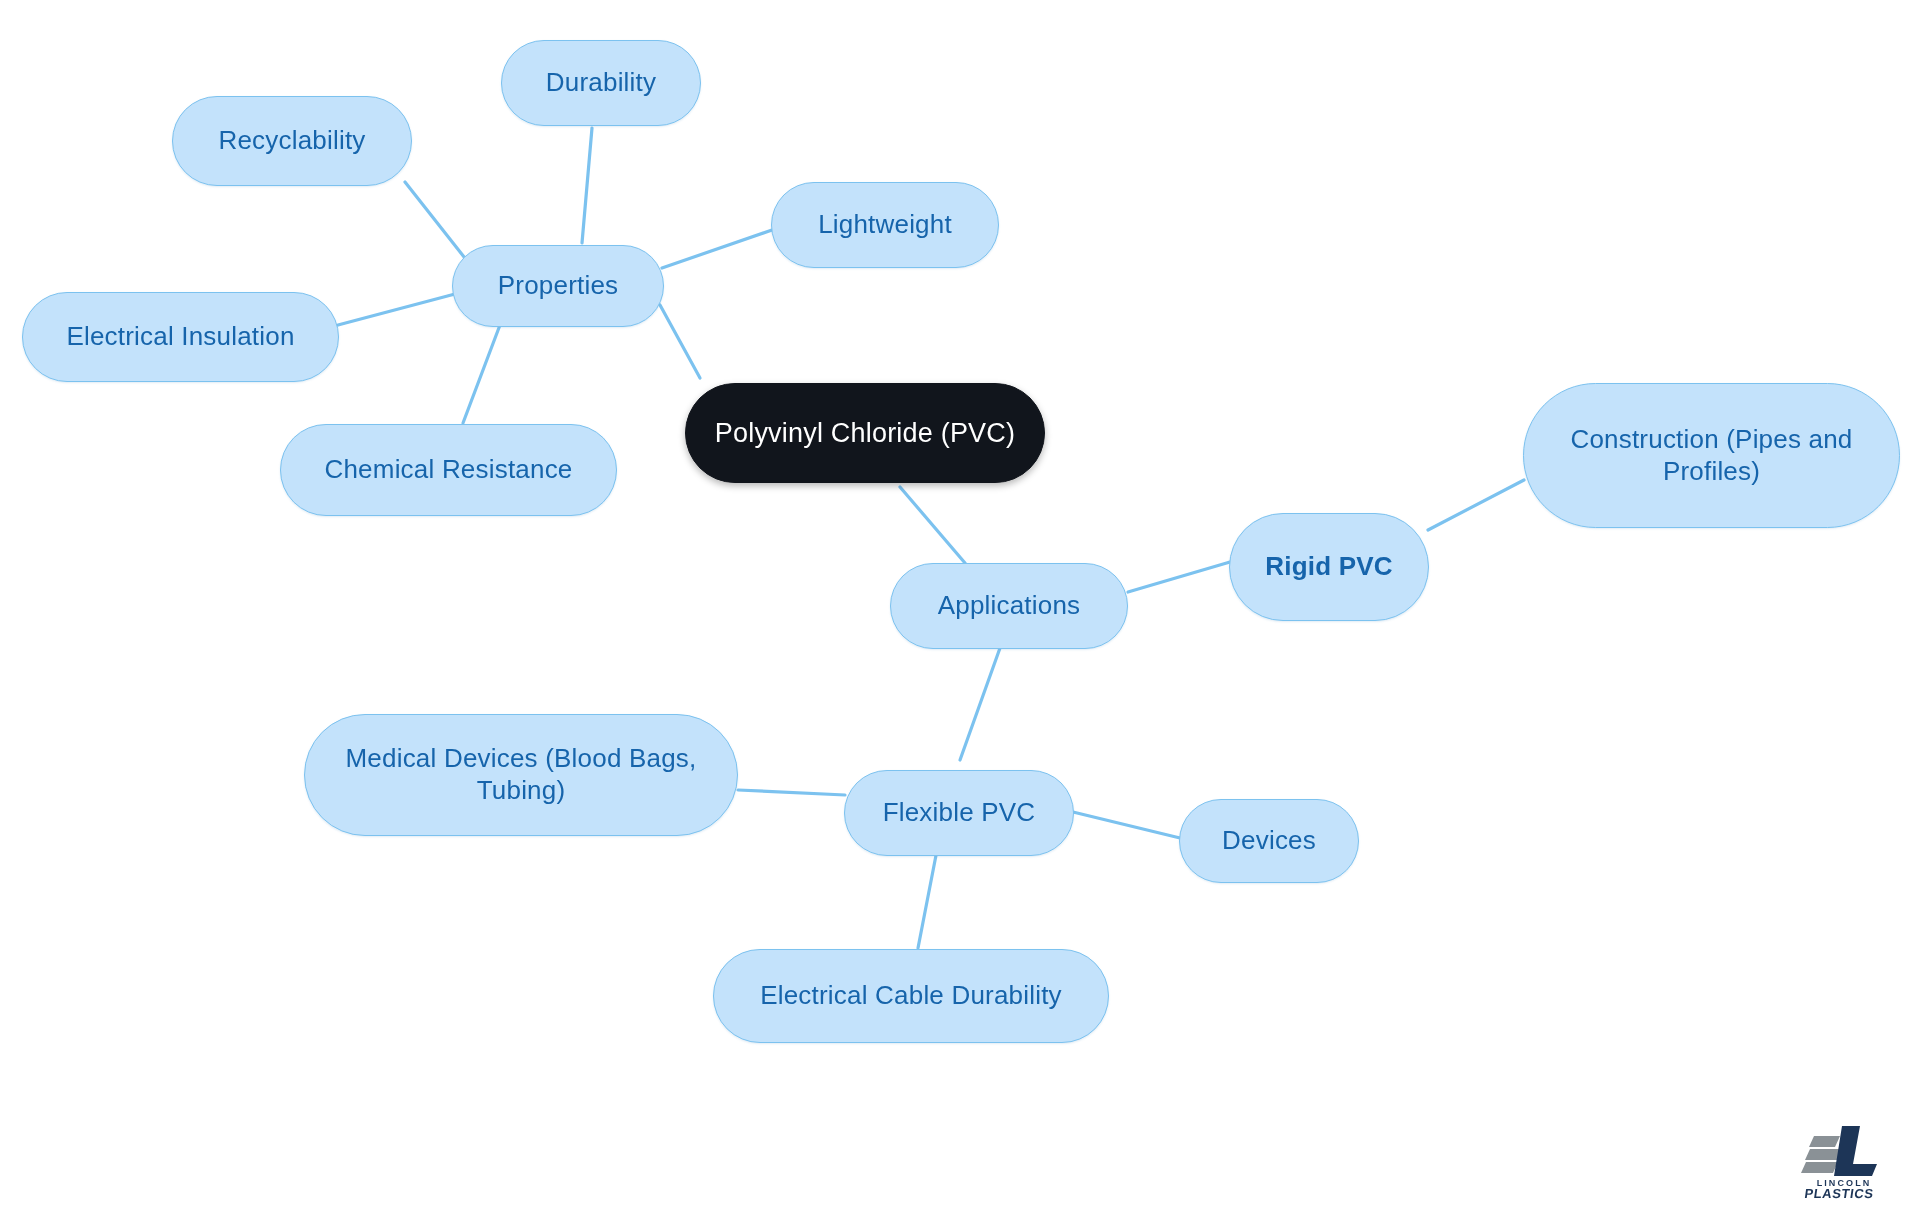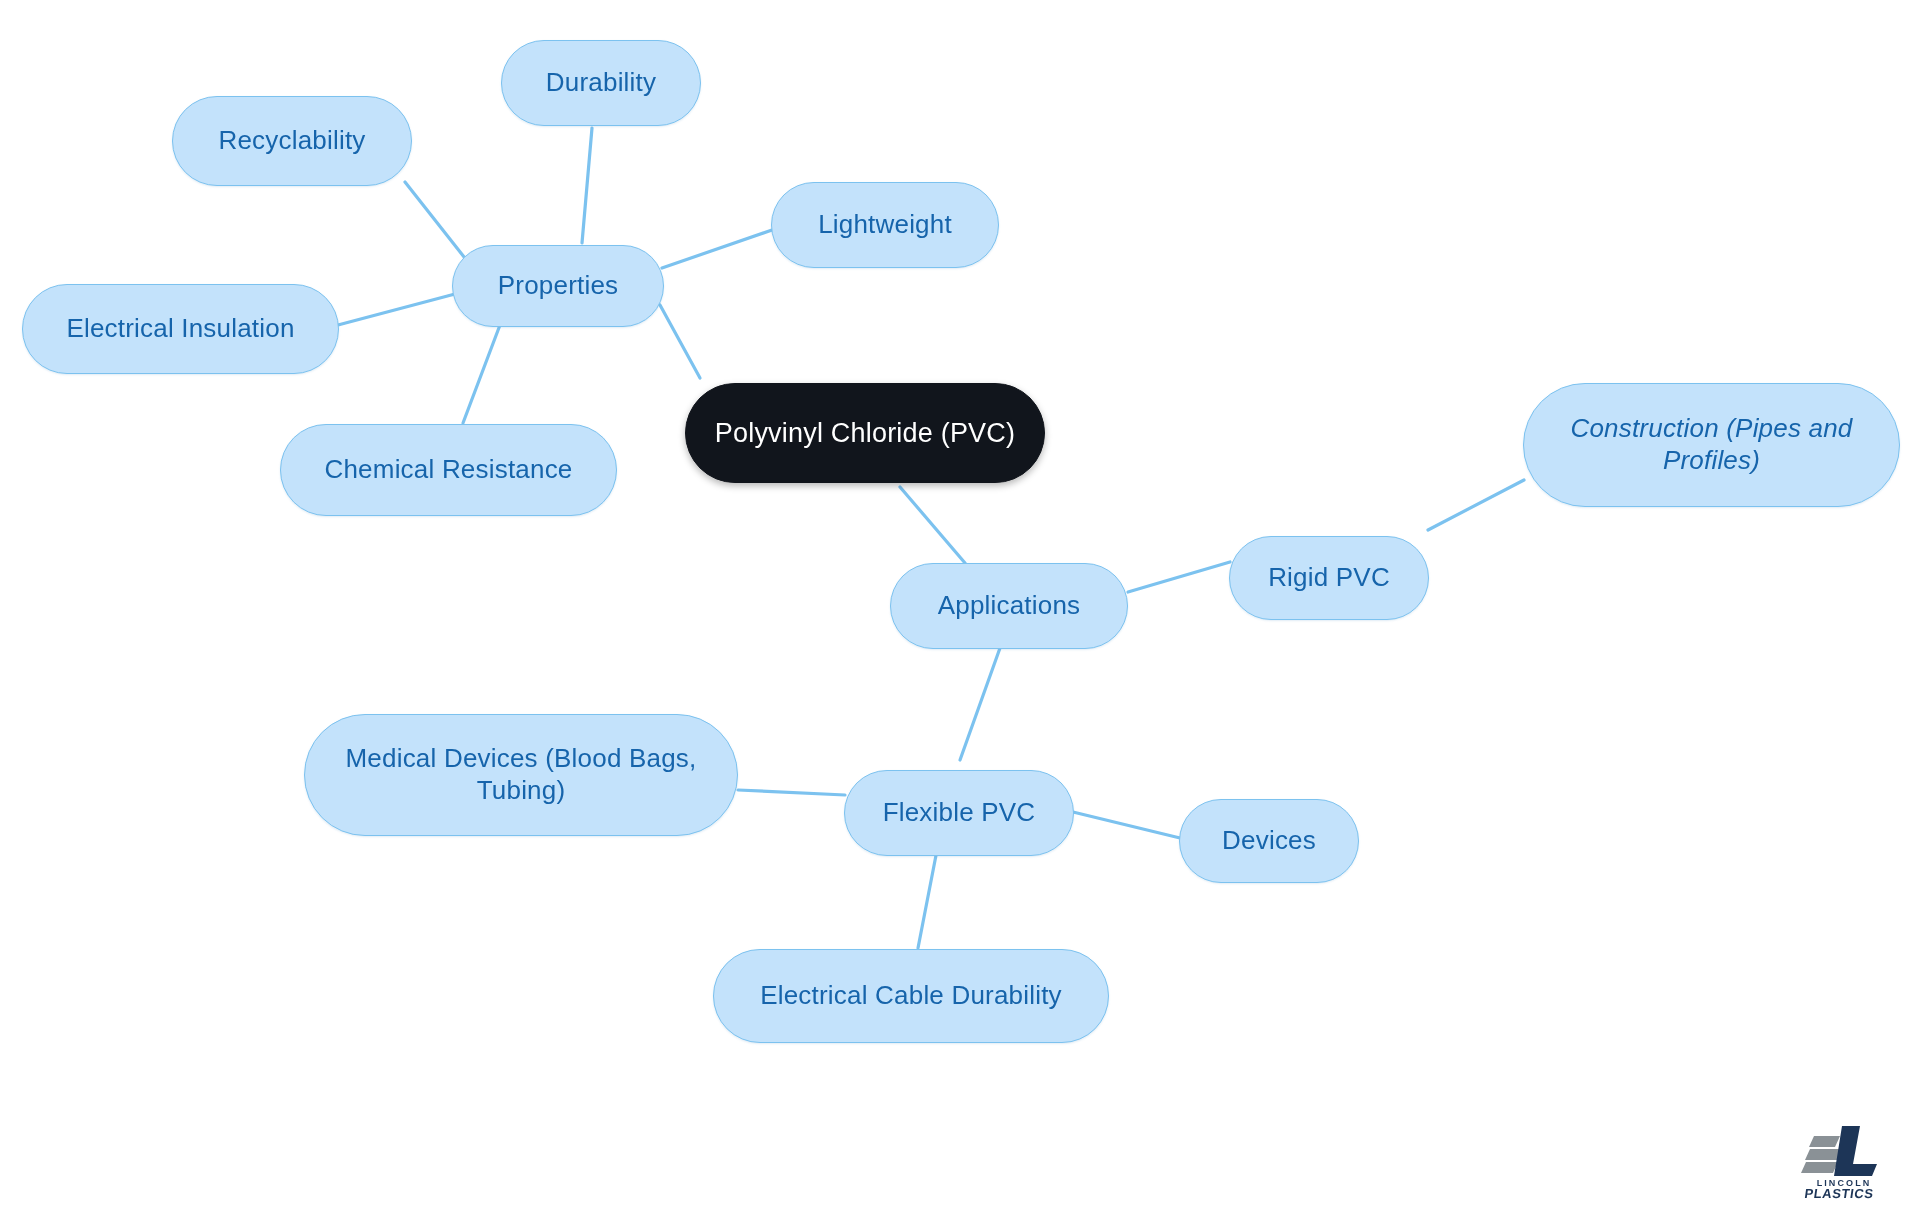--- a/index.html
+++ b/index.html
@@ -119,33 +119,33 @@
   </div>
 
   <div class="node leaf" style="left:501px; top:40px; width:200px; height:86px;">
     <span class="label">Durability</span>
   </div>
 
   <div class="node leaf" style="left:771px; top:182px; width:228px; height:86px;">
     <span class="label">Lightweight</span>
   </div>
 
-  <div class="node leaf" style="left:22px; top:284px; width:317px; height:90px;">
+  <div class="node leaf" style="left:22px; top:292px; width:317px; height:90px;">
     <span class="label">Electrical Insulation</span>
   </div>
 
   <div class="node leaf" style="left:280px; top:424px; width:337px; height:92px;">
     <span class="label">Chemical Resistance</span>
   </div>
 
-  <div class="node leaf" style="left:1229px; top:536px; width:200px; height:84px;">
+  <div class="node leaf" style="left:1229px; top:513px; width:200px; height:108px;font-weight:bold;">
     <span class="label">Rigid PVC</span>
   </div>
 
-  <div class="node leaf" style="left:1523px; top:383px; width:377px; height:124px;font-style:italic;">
+  <div class="node leaf" style="left:1523px; top:383px; width:377px; height:145px;">
     <span class="label">Construction (Pipes and Profiles)</span>
   </div>
 
   <div class="node leaf" style="left:844px; top:759px; width:230px; height:86px;margin-top:11px;">
     <span class="label">Flexible PVC</span>
   </div>
 
   <div class="node leaf" style="left:304px; top:714px; width:434px; height:122px;">
     <span class="label">Medical Devices (Blood Bags, Tubing)</span>
   </div>

